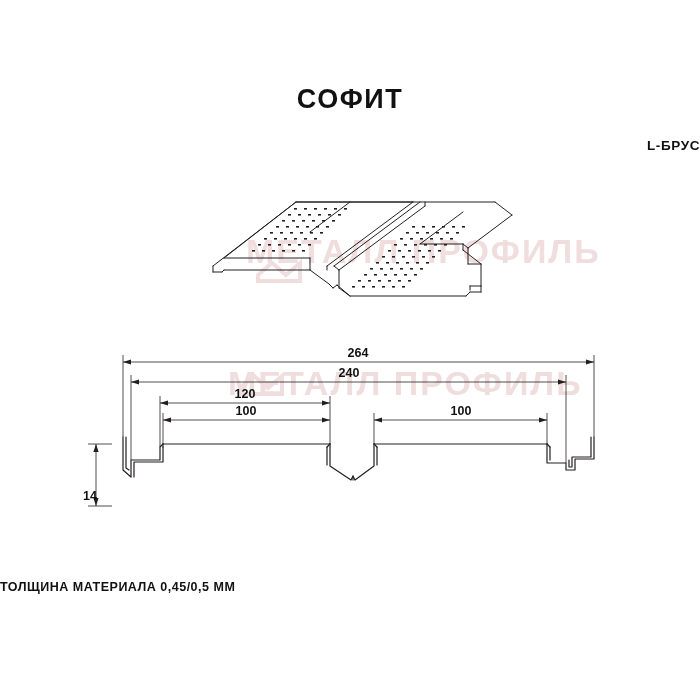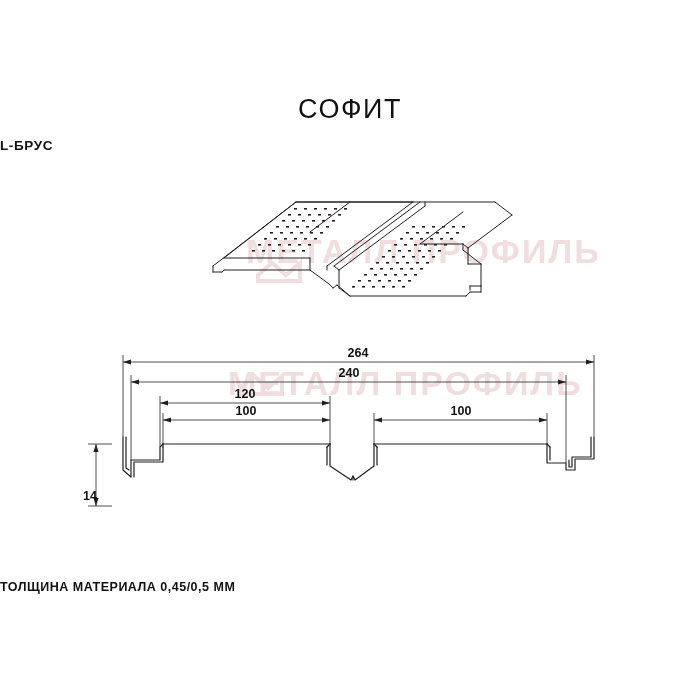--- a/index.html
+++ b/index.html
@@ -15,35 +15,35 @@
     position: relative;
     overflow: hidden;
   }
   .page {
     position: relative;
     width: 700px;
     height: 700px;
   }
   .title {
     position: absolute;
-    top: 94px;
+    top: 84px;
     left: 0;
     width: 700px;
     text-align: center;
     font-size: 27px;
-    font-weight: normal;
+    font-weight: bold;
     letter-spacing: 1.5px;
     color: #111;
   }
   .subtitle {
     position: absolute;
     top: 138px;
     left: 0;
     width: 700px;
-    text-align: left;
+    text-align: right;
     font-size: 13.5px;
     font-weight: bold;
     letter-spacing: 0.6px;
     color: #111;
   }
   .footnote {
     position: absolute;
     top: 580px;
     left: 0;
     width: 700px;

